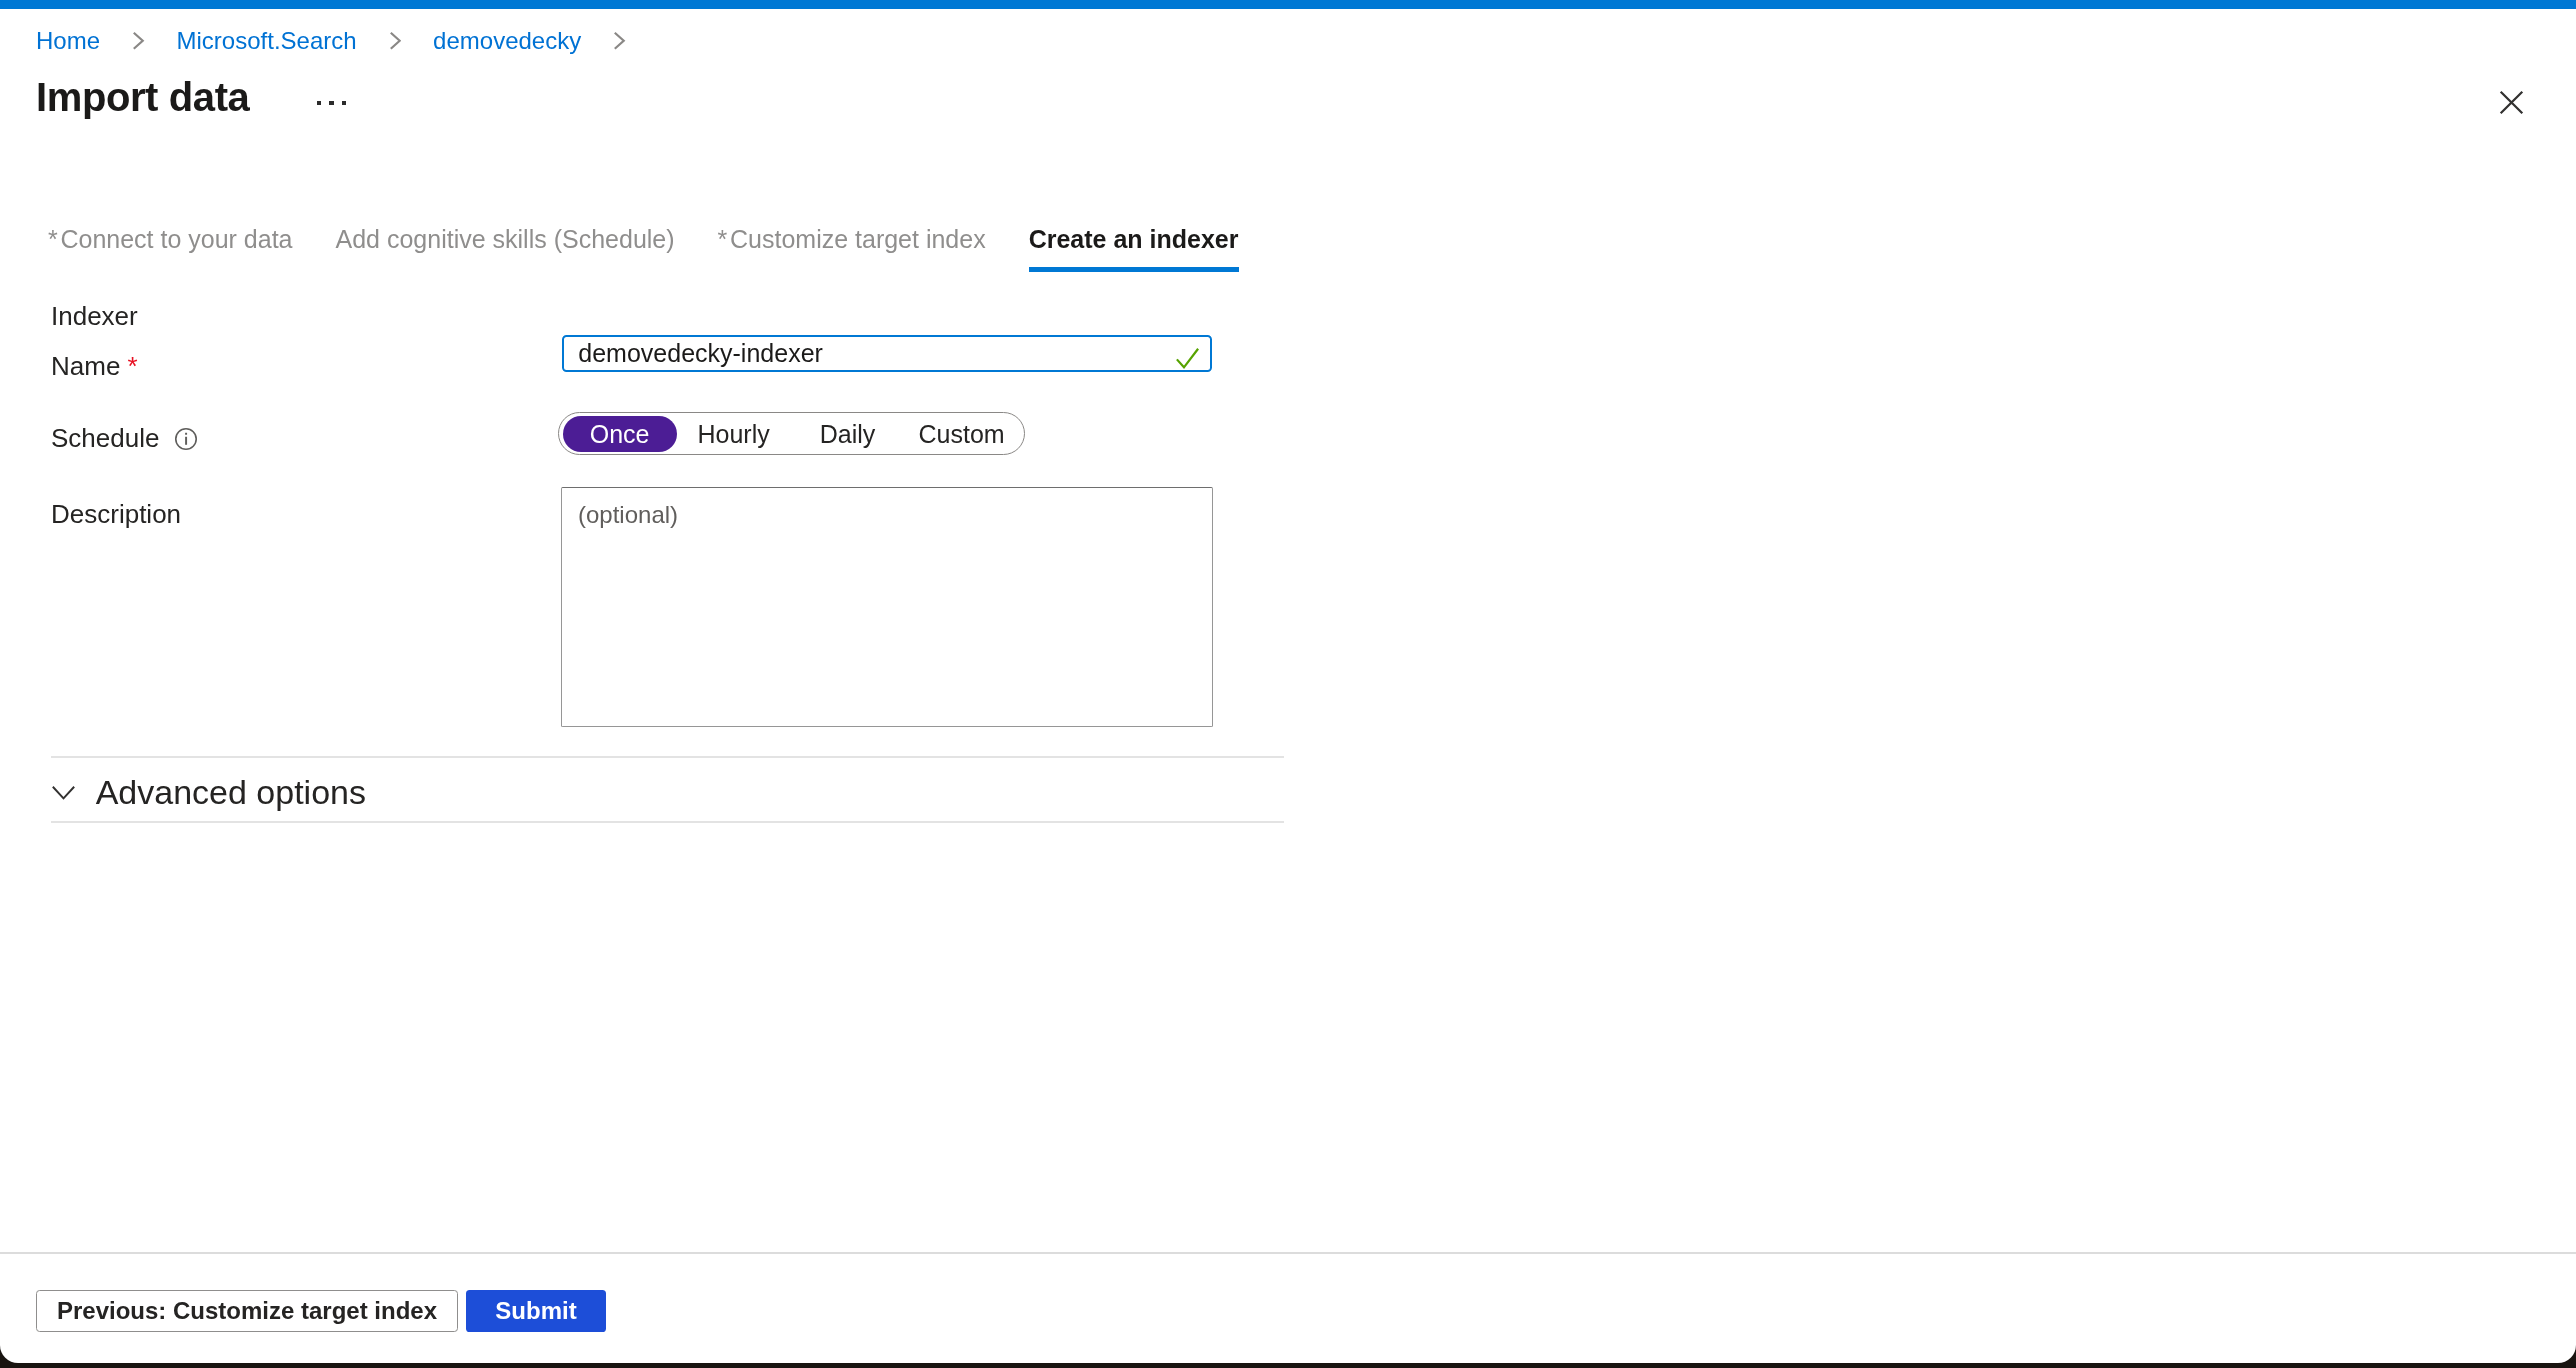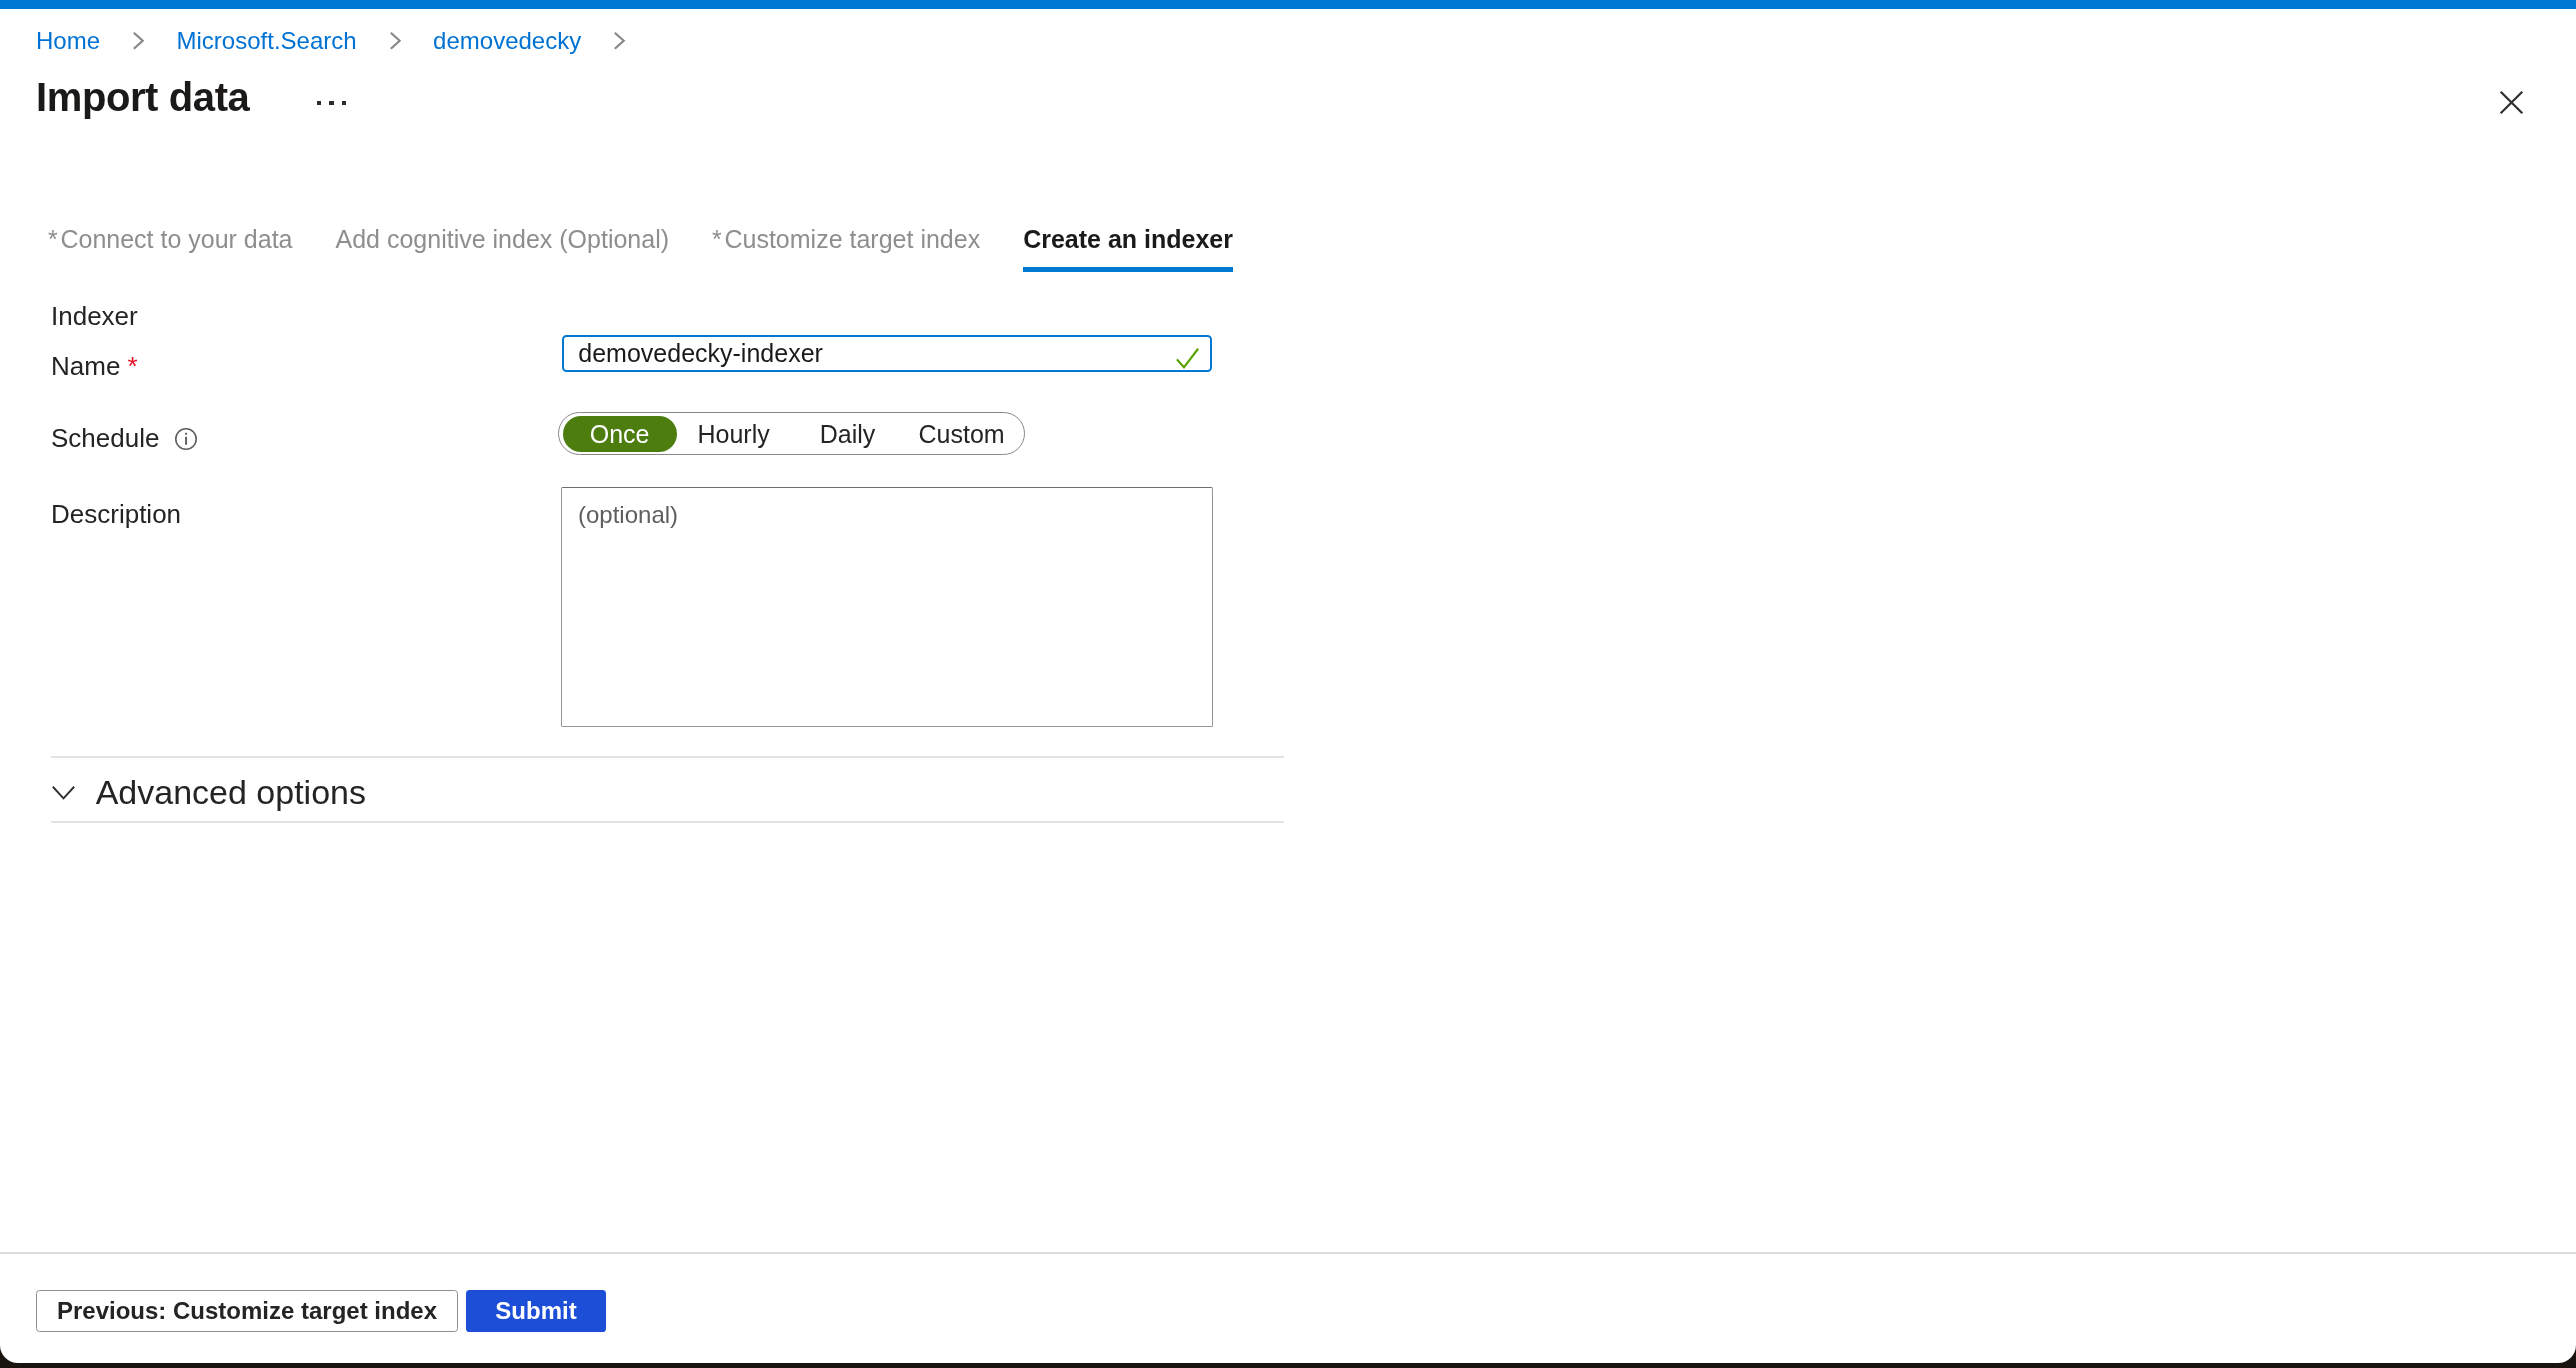--- a/index.html
+++ b/index.html
@@ -45,21 +45,21 @@
   }
   .check-icon { position:absolute; right:12.5px; top:11.6px; }
 
   .sched-row { position:absolute; left:51px; top:423px; display:flex; align-items:center; gap:14.3px; }
   .pill {
     position:absolute; left:558px; top:412px; height:43px; width:467px;
     border:1.8px solid #8a8886; border-radius:23px; background:#fff;
     display:flex; align-items:center; padding:0 3.6px;
   }
   .seg { width:114px; text-align:center; font-size:25px; color:#252423; cursor:pointer; line-height:36px; }
-  .seg.selected { background:#4d7c0f; color:#ffffff; border-radius:19px; height:36px; font-weight:400; }
+  .seg.selected { background:#4c1d95; color:#ffffff; border-radius:19px; height:36px; font-weight:400; }
 
   .desc-textarea {
     position:absolute; left:561px; top:487px; width:652px; height:240px;
     border:1.8px solid #969696; border-top-color:#6e6e6e; border-radius:1.8px;
     font-family:"Liberation Sans", sans-serif; font-size:24px; color:#1b1a19;
     padding:12.5px 16px; resize:none; outline:none;
   }
   .desc-textarea::placeholder { color:#605e5c; opacity:1; }
 
   .divider { position:absolute; background:#e3e3e3; height:1.8px; }
@@ -112,21 +112,21 @@
       <svg width="27" height="27" viewBox="0 0 30 30">
           <path d="M3 3 L27 27 M27 3 L3 27" stroke="#323130" stroke-width="2.5" fill="none"></path>
         </svg>
     </div>
 
     <div class="tabs">
       <div class="tab">
         <span class="tab-star">*</span><span>Connect to your data</span>
       </div>
       <div class="tab">
-        <span>Add cognitive index (Optional)</span>
+        <span>Add cognitive skills (Schedule)</span>
       </div>
       <div class="tab">
         <span class="tab-star">*</span><span>Customize target index</span>
       </div>
       <div class="tab active">
         <span>Create an indexer</span>
       </div>
     </div>
 
     <div class="form-label" style="top:301px;">Indexer</div>

